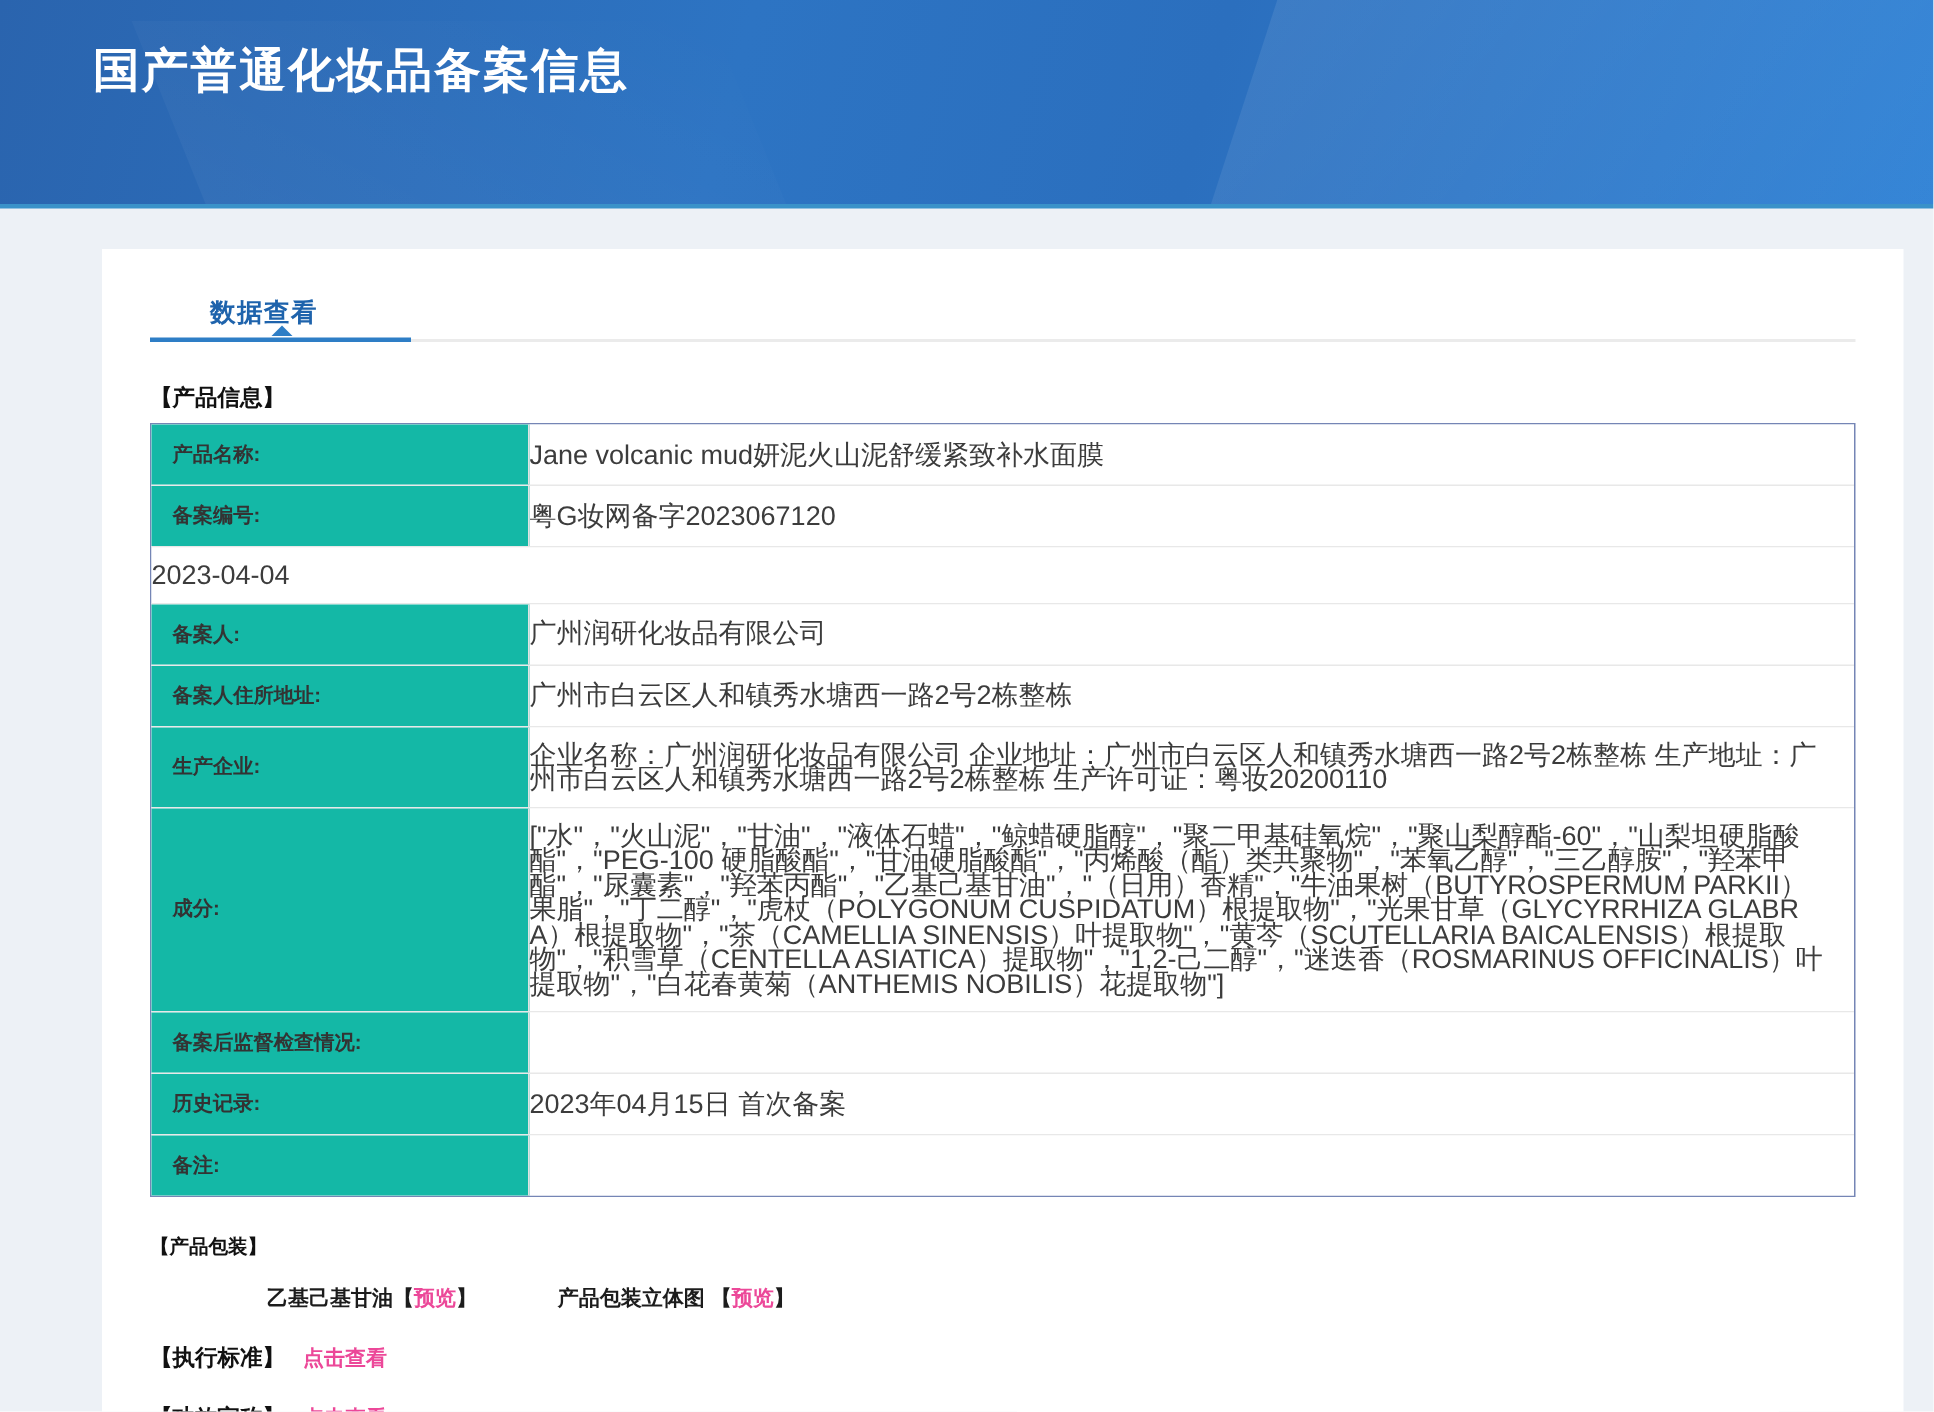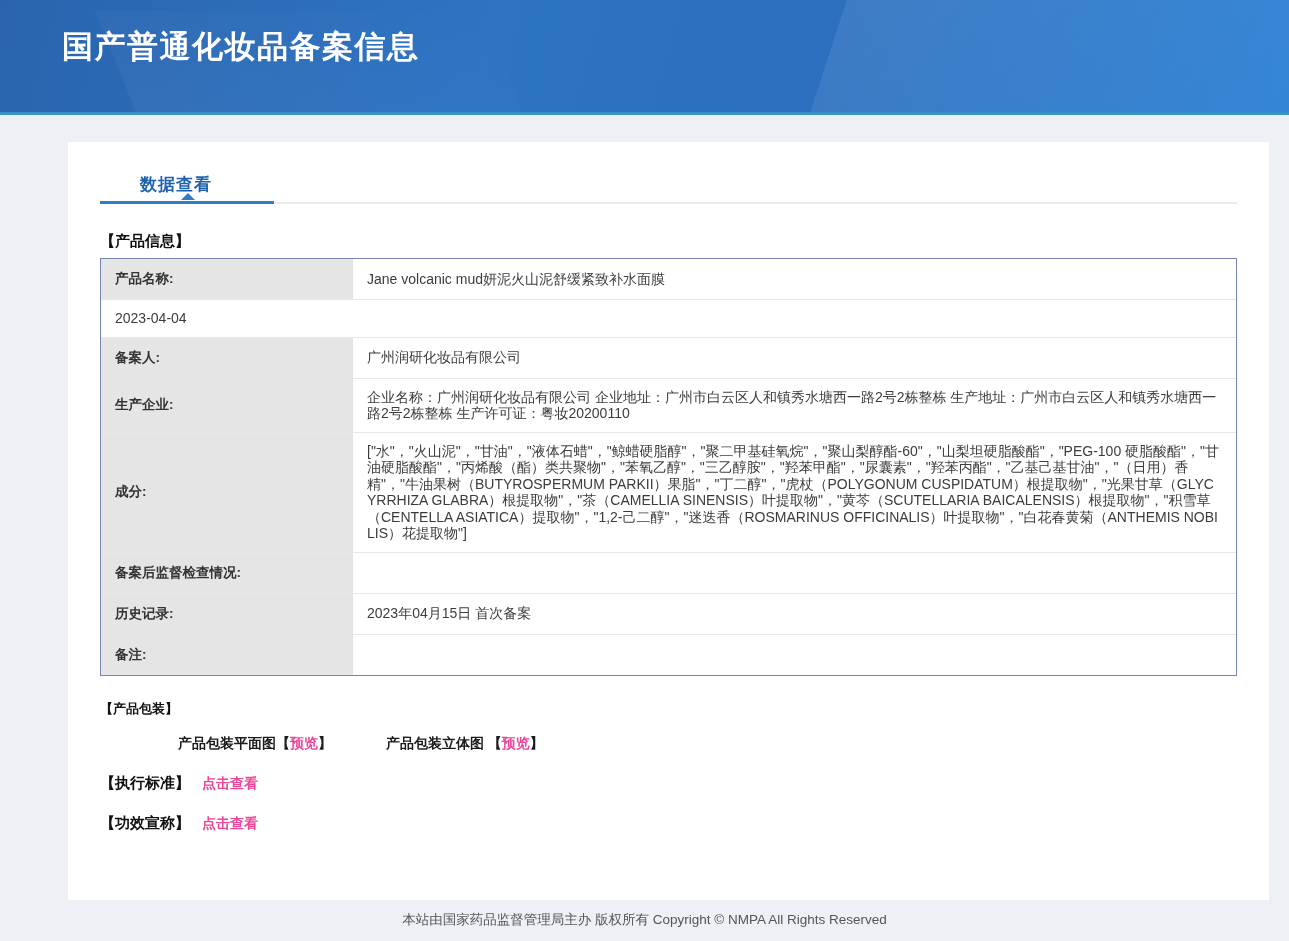--- a/index.html
+++ b/index.html
@@ -5,21 +5,21 @@
   * { box-sizing: border-box; }
   html,body { margin:0; padding:0; }
   body {
     width:1289px; height:941px;
     background:#edf1f6;
     font-family:"Liberation Sans", sans-serif;
     overflow:hidden;
   }
   
   .header {
-    height:115px;
+    height:139px;
     background:linear-gradient(105deg,#2a64ae 0%,#2d74c3 38%,#2b6fbe 62%,#3384d6 100%);
     border-bottom:3px solid #3a92c9;
     position:relative; overflow:hidden;
   }
   .header::before {
     content:""; position:absolute; right:-4%; top:-50%;
     width:40%; height:220%;
     background:linear-gradient(120deg, rgba(255,255,255,0.09), rgba(255,255,255,0));
     transform:skewX(-18deg);
   }
@@ -67,29 +67,29 @@
   .sec-title {
     font-size:15px; font-weight:700; color:#111;
     margin:28px 0 7px 0;
   }
   
   .itable { border:1px solid #7585b5; }
   .trow { display:flex; align-items:stretch; border-bottom:1px solid #e8e8e8; background:#fff; }
   .trow:last-child { border-bottom:none; }
   .tlabel {
     flex:0 0 252px; width:252px;
-    background:#e5e5e5; border-right:1px solid #e2e2e2;
+    background:#14b8a6; border-right:1px solid #e2e2e2;
     display:flex; align-items:center;
     padding:11px 10px 11px 14px;
     font-size:13.5px; font-weight:700; color:#333;
   }
   .tvalue {
     flex:1; display:flex; align-items:center;
-    padding:10px 16px 10px 14px;
-    font-size:14px; color:#3c3c3c; line-height:16.5px;
+    padding:10px 16px 10px 0;
+    font-size:18px; color:#3c3c3c; line-height:16.5px;
     word-break:break-all;
   }
   
   .pack-title { font-size:13px; font-weight:700; color:#111; margin:24px 0 0 0; }
   .pack-links { margin:17px 0 0 78px; font-size:14px; font-weight:700; color:#1c1c1c; }
   .pack-item { display:inline-block; }
   .pack-item + .pack-item { margin-left:50px; }
   .link { color:#ec4899; font-weight:700; cursor:pointer; text-decoration:none; }
   .std-row { margin-top:21px; font-size:15px; font-weight:700; color:#111; }
   .std-row .link { margin-left:12px; font-size:14px; }
@@ -115,25 +115,33 @@
   </div>
 
   <h2 class="sec-title">【产品信息】</h2>
 
   <div class="itable">
     <div class="trow">
       <div class="tlabel">产品名称:</div>
       <div class="tvalue">Jane volcanic mud妍泥火山泥舒缓紧致补水面膜</div>
     </div>
     <div class="trow">
+      <div class="tlabel">备案编号:</div>
+      <div class="tvalue">粤G妆网备字2023067120</div>
+    </div>
+    <div class="trow">
       <div class="tvalue">2023-04-04</div>
     </div>
     <div class="trow">
       <div class="tlabel">备案人:</div>
       <div class="tvalue">广州润研化妆品有限公司</div>
+    </div>
+    <div class="trow">
+      <div class="tlabel">备案人住所地址:</div>
+      <div class="tvalue">广州市白云区人和镇秀水塘西一路2号2栋整栋</div>
     </div>
     <div class="trow">
       <div class="tlabel">生产企业:</div>
       <div class="tvalue">企业名称：广州润研化妆品有限公司 企业地址：广州市白云区人和镇秀水塘西一路2号2栋整栋 生产地址：广州市白云区人和镇秀水塘西一路2号2栋整栋 生产许可证：粤妆20200110</div>
     </div>
     <div class="trow">
       <div class="tlabel">成分:</div>
       <div class="tvalue">["水"，"火山泥"，"甘油"，"液体石蜡"，"鲸蜡硬脂醇"，"聚二甲基硅氧烷"，"聚山梨醇酯-60"，"山梨坦硬脂酸酯"，"PEG-100 硬脂酸酯"，"甘油硬脂酸酯"，"丙烯酸（酯）类共聚物"，"苯氧乙醇"，"三乙醇胺"，"羟苯甲酯"，"尿囊素"，"羟苯丙酯"，"乙基己基甘油"，"（日用）香精"，"牛油果树（BUTYROSPERMUM PARKII）果脂"，"丁二醇"，"虎杖（POLYGONUM CUSPIDATUM）根提取物"，"光果甘草（GLYCYRRHIZA GLABRA）根提取物"，"茶（CAMELLIA SINENSIS）叶提取物"，"黄芩（SCUTELLARIA BAICALENSIS）根提取物"，"积雪草（CENTELLA ASIATICA）提取物"，"1,2-己二醇"，"迷迭香（ROSMARINUS OFFICINALIS）叶提取物"，"白花春黄菊（ANTHEMIS NOBILIS）花提取物"]</div>
     </div>
     <div class="trow">
@@ -147,21 +155,21 @@
     <div class="trow">
       <div class="tlabel">备注:</div>
       <div class="tvalue"></div>
     </div>
   </div>
 
   <h2 class="pack-title">【产品包装】</h2>
 
   <div class="pack-links">
     <span class="pack-item">
-      <span>产品包装平面图</span><span>【</span><a class="link">预览</a><span>】</span>
+      <span>乙基己基甘油</span><span>【</span><a class="link">预览</a><span>】</span>
     </span>
     <span class="pack-item">
       <span>产品包装立体图 </span><span>【</span><a class="link">预览</a><span>】</span>
     </span>
   </div>
 
   <div class="std-row">
     <span>【执行标准】</span><a class="link">点击查看</a>
   </div>
 

